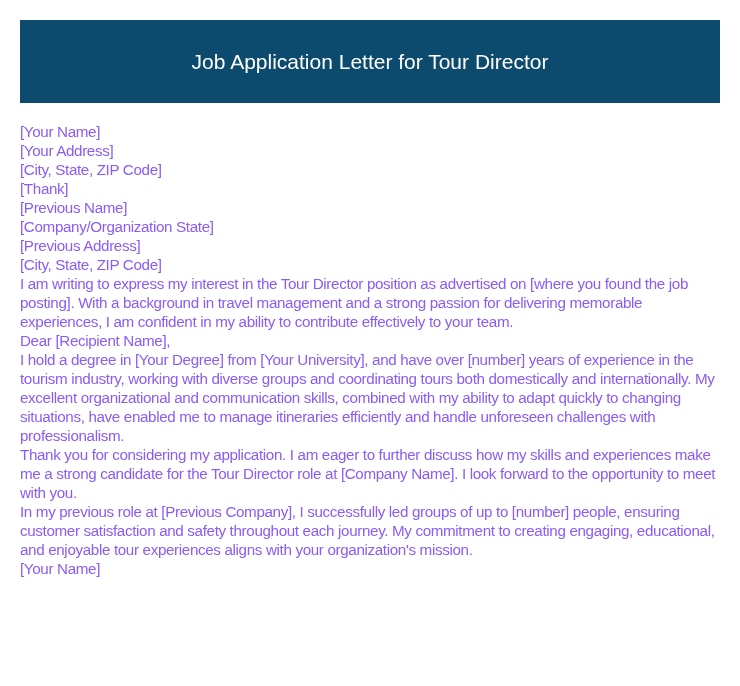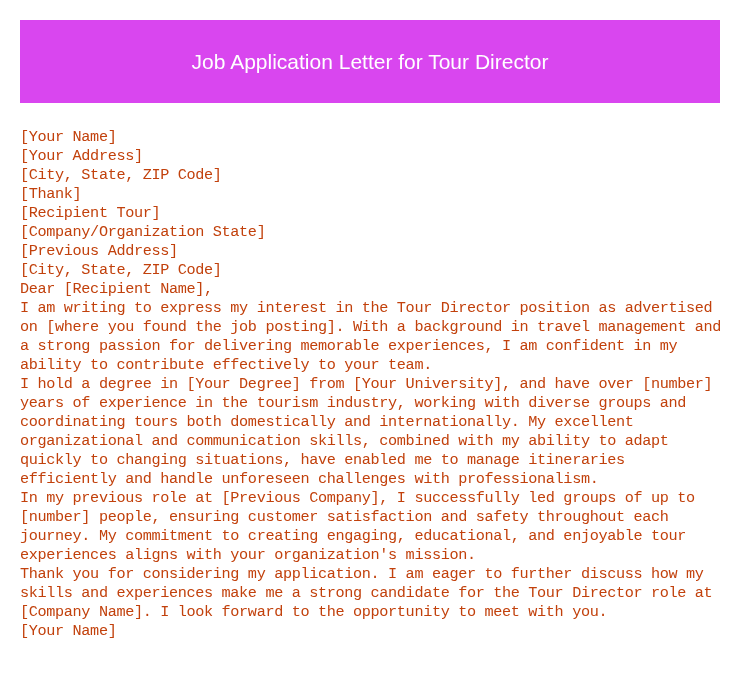--- a/index.html
+++ b/index.html
@@ -1,46 +1,46 @@
 <!DOCTYPE html>
 <html><head>
   <meta charset="utf-8">
   <style>
     html, body { margin: 0; padding: 0; background: #ffffff; }
     body { width: 740px; height: 686px; overflow: hidden; position: relative; }
     .header {
       position: absolute; left: 20px; top: 20px; width: 700px; height: 83px;
-      background: #d946ef; display: flex; align-items: center; justify-content: center;
+      background: #0c4a6e; display: flex; align-items: center; justify-content: center;
     }
     .header h1 {
       margin: 0; color: #ffffff; font-family: "Liberation Sans", sans-serif;
       font-weight: normal; font-size: 21px; letter-spacing: 0;
     }
     .letter {
-      position: absolute; left: 20px; top: 128px; width: 705px;
-      font-family: Liberation Mono, monospace; font-size: 15.2px; line-height: 19px;
-      color: #c2410c; letter-spacing: -0.35px;
+      position: absolute; left: 20px; top: 122px; width: 705px;
+      font-family: Liberation Sans, sans-serif; font-size: 15.2px; line-height: 19px;
+      color: #8b5cf6; letter-spacing: -0.35px;
     }
     .letter p { margin: 0; }
   </style>
 </head>
 <body>
 
 <div class="header">
   <h1>Job Application Letter for Tour Director</h1>
 </div>
 
 <div class="letter">
   <p>[Your Name]</p>
   <p>[Your Address]</p>
   <p>[City, State, ZIP Code]</p>
   <p>[Thank]</p>
-  <p>[Recipient Tour]</p>
+  <p>[Previous Name]</p>
   <p>[Company/Organization State]</p>
   <p>[Previous Address]</p>
   <p>[City, State, ZIP Code]</p>
+  <p>I am writing to express my interest in the Tour Director position as advertised on [where you found the job posting]. With a background in travel management and a strong passion for delivering memorable experiences, I am confident in my ability to contribute effectively to your team.</p>
   <p>Dear [Recipient Name],</p>
-  <p>I am writing to express my interest in the Tour Director position as advertised on [where you found the job posting]. With a background in travel management and a strong passion for delivering memorable experiences, I am confident in my ability to contribute effectively to your team.</p>
   <p>I hold a degree in [Your Degree] from [Your University], and have over [number] years of experience in the tourism industry, working with diverse groups and coordinating tours both domestically and internationally. My excellent organizational and communication skills, combined with my ability to adapt quickly to changing situations, have enabled me to manage itineraries efficiently and handle unforeseen challenges with professionalism.</p>
+  <p>Thank you for considering my application. I am eager to further discuss how my skills and experiences make me a strong candidate for the Tour Director role at [Company Name]. I look forward to the opportunity to meet with you.</p>
   <p>In my previous role at [Previous Company], I successfully led groups of up to [number] people, ensuring customer satisfaction and safety throughout each journey. My commitment to creating engaging, educational, and enjoyable tour experiences aligns with your organization's mission.</p>
-  <p>Thank you for considering my application. I am eager to further discuss how my skills and experiences make me a strong candidate for the Tour Director role at [Company Name]. I look forward to the opportunity to meet with you.</p>
   <p>[Your Name]</p>
 </div>
 
 </body></html>

